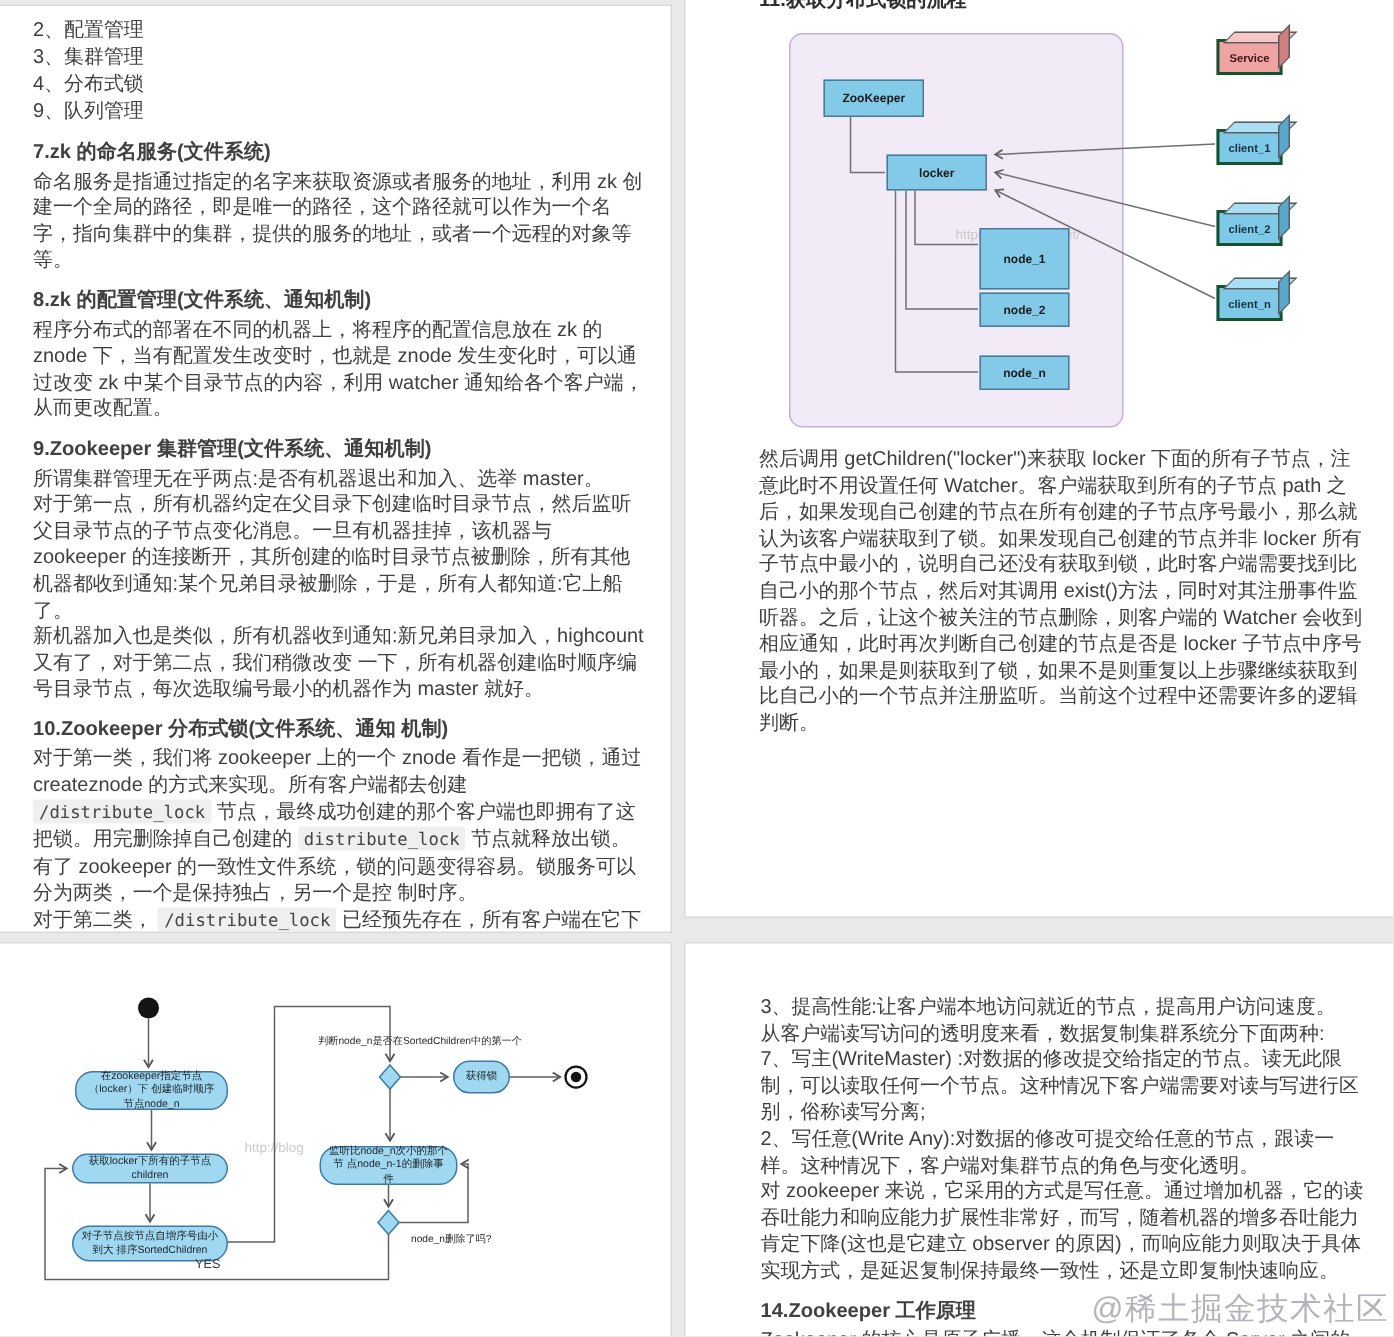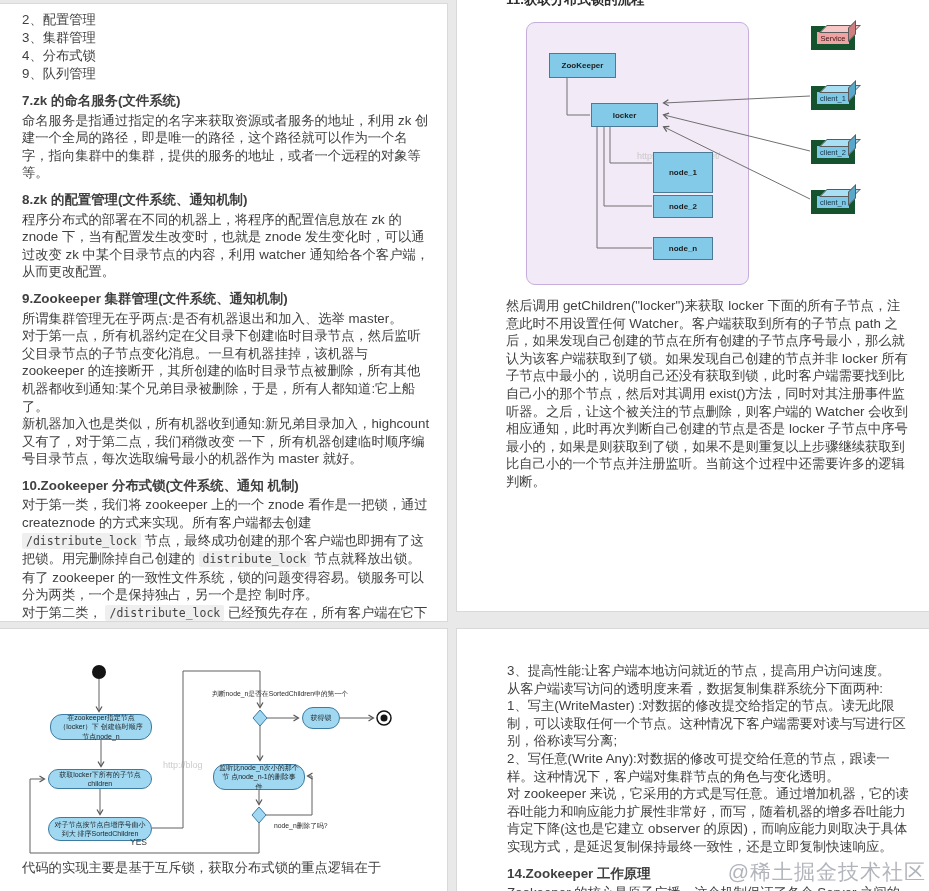--- a/index.html
+++ b/index.html
@@ -40,23 +40,23 @@
     position:absolute; z-index:2; background:#82cae8; border:1px solid #4a7a96;
     display:flex; align-items:center; justify-content:center;
     font-size:8px; font-weight:bold; color:#1c1c1c;
   }
   .wm-diagram {
     position:absolute; z-index:1; color:#c9c9c9; font-size:9px; white-space:nowrap;
   }
   
   .box3d {
     position:absolute; z-index:2; width:44px; height:24px;
-    background:#7ec8e8; border:6px solid #14532d;
+    background:#7ec8e8; border:2px solid #14532d;
     display:flex; align-items:center; justify-content:center;
-    font-size:7.5px; font-weight:normal; color:#16333f;
+    font-size:7.5px; font-weight:bold; color:#16333f;
   }
   .box3d::before { 
     content:""; position:absolute; left:2px; top:-7px; width:100%; height:6px;
     background:#a8dff5; border:1px solid #5b5b5b;
     transform:skewX(-45deg); transform-origin:0 100%;
   }
   .box3d::after { 
     content:""; position:absolute; right:-7px; top:-4px; width:6px; height:100%;
     background:#58a8cc; border:1px solid #5b5b5b;
     transform:skewY(-45deg); transform-origin:0 0;
@@ -195,30 +195,27 @@
 
     <div class="flow-box" style="left:50px; top:85px; width:102px; height:26px;">在zookeeper指定节点（locker）下 创建临时顺序节点node_n</div>
     <div class="flow-box" style="left:48px; top:140px; width:104px; height:20px;">获取locker下所有的子节点children</div>
     <div class="flow-box" style="left:48px; top:188px; width:104px; height:24px;">对子节点按节点自增序号由小到大 排序SortedChildren</div>
     <div class="flow-label" style="left:212px; top:60px;">判断node_n是否在SortedChildren中的第一个</div>
     <div class="flow-box" style="left:302px; top:78px; width:38px; height:22px;">获得锁</div>
     <div class="flow-box" style="left:213px; top:135px; width:92px; height:26px;">监听比node_n次小的那个节 点node_n-1的删除事件</div>
     <div class="flow-label" style="left:274px; top:192px;">node_n删除了吗?</div>
     <div class="flow-yes" style="left:130px; top:208px;">YES</div>
 
-    <div id="bl-caption">
-      <p class="para">代码的实现主要是基于互斥锁，获取分布式锁的重点逻辑在于</p>
-    </div>
   </div>
 
   <div class="page" id="page-br">
     <div id="br-content">
       <p class="para">3、提高性能:让客户端本地访问就近的节点，提高用户访问速度。</p>
       <p class="para">从客户端读写访问的透明度来看，数据复制集群系统分下面两种:</p>
-      <p class="para">1、写主(WriteMaster) :对数据的修改提交给指定的节点。读无此限制，可以读取任何一个节点。这种情况下客户端需要对读与写进行区别，俗称读写分离;</p>
+      <p class="para">7、写主(WriteMaster) :对数据的修改提交给指定的节点。读无此限制，可以读取任何一个节点。这种情况下客户端需要对读与写进行区别，俗称读写分离;</p>
       <p class="para">2、写任意(Write Any):对数据的修改可提交给任意的节点，跟读一样。这种情况下，客户端对集群节点的角色与变化透明。</p>
       <p class="para">对 zookeeper 来说，它采用的方式是写任意。通过增加机器，它的读吞吐能力和响应能力扩展性非常好，而写，随着机器的增多吞吐能力肯定下降(这也是它建立 observer 的原因)，而响应能力则取决于具体实现方式，是延迟复制保持最终一致性，还是立即复制快速响应。</p>
       <div class="h-bold">14.Zookeeper 工作原理</div>
       <p class="para">Zookeeper 的核心是原子广播，这个机制保证了各个 Server 之间的同步。</p>
     </div>
   </div>
 
   <div id="community-watermark">@稀土掘金技术社区</div>
 
 </div>

